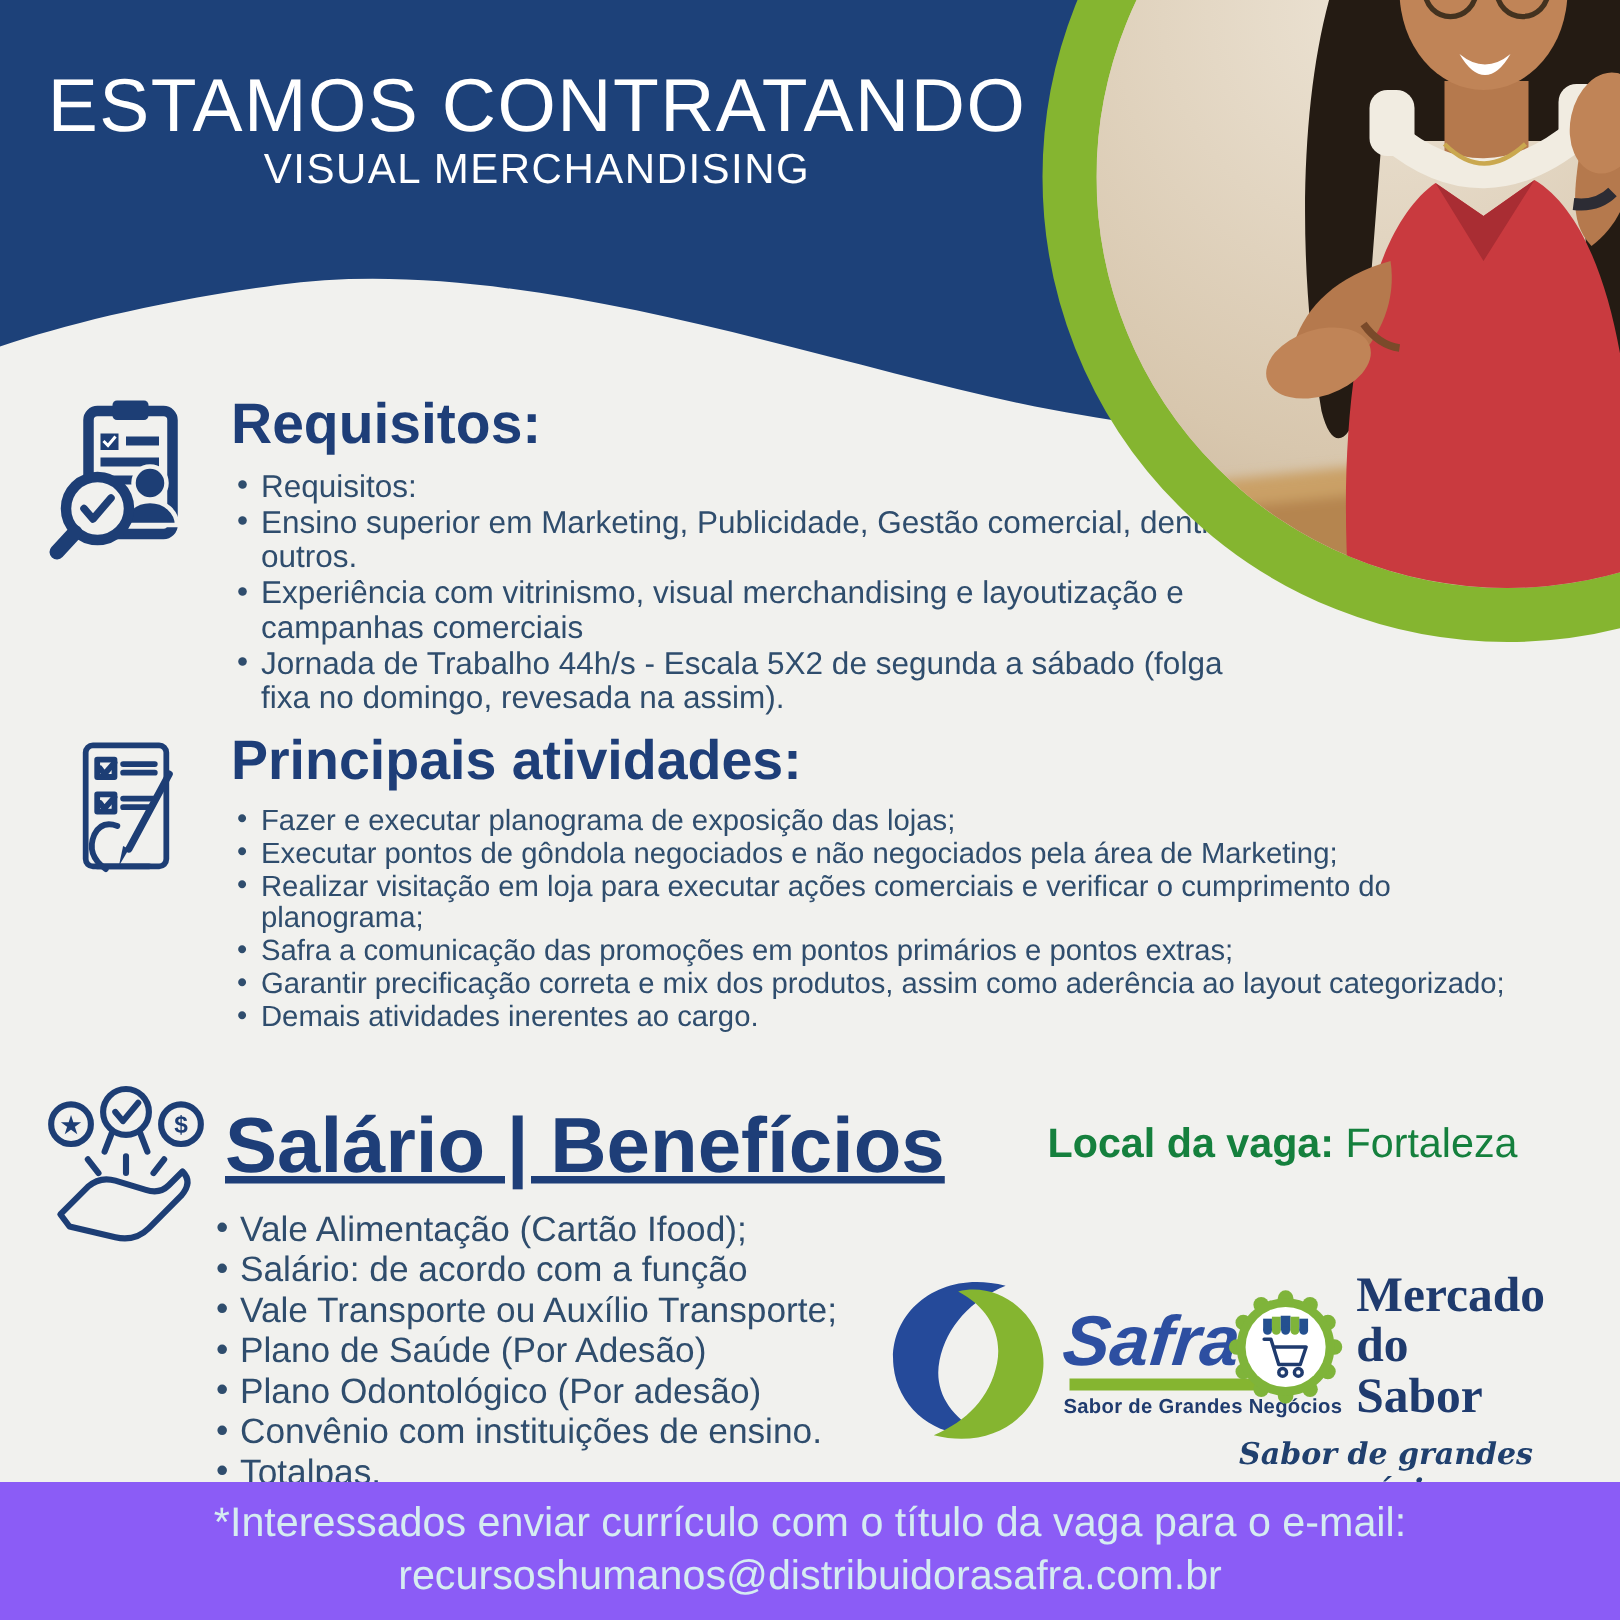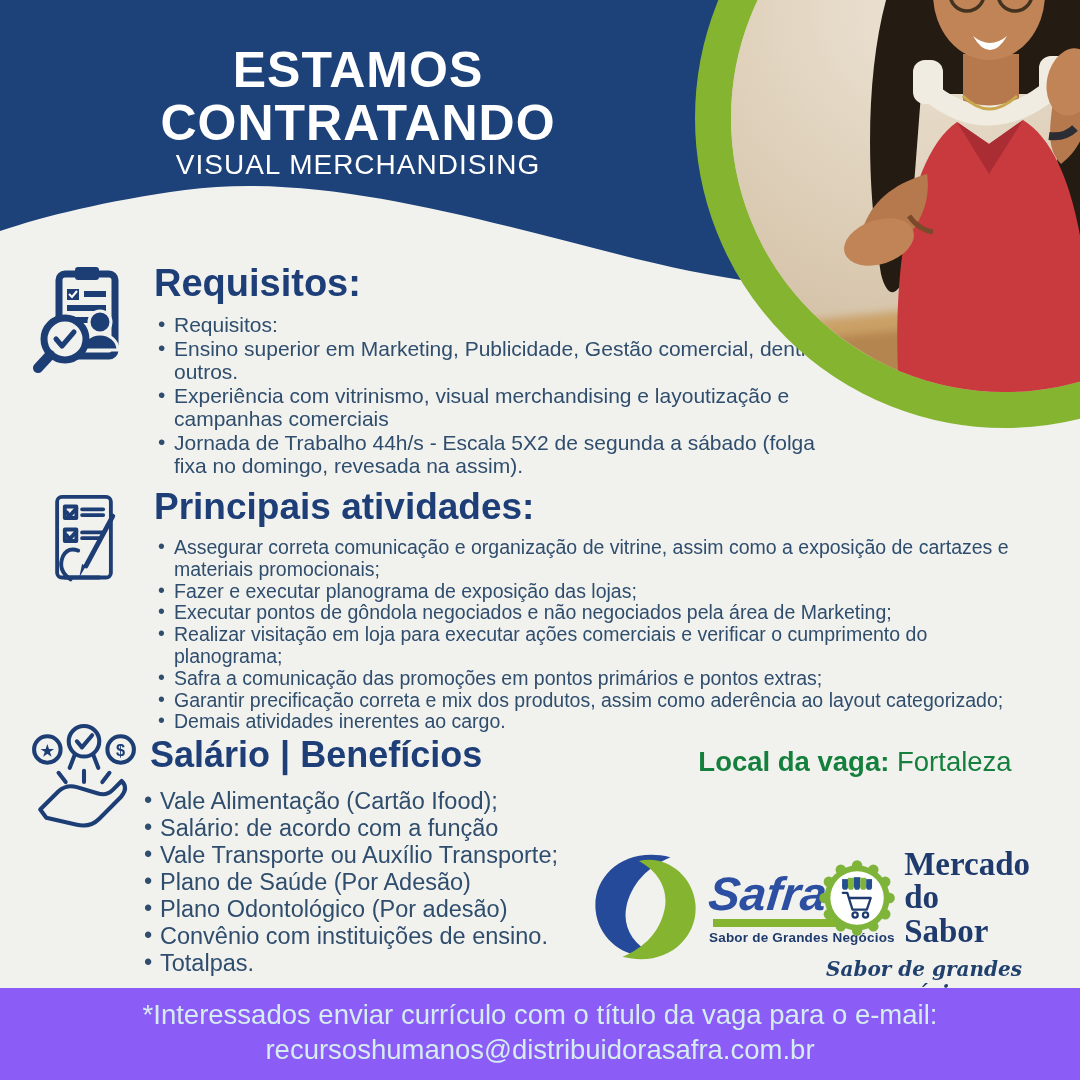--- a/index.html
+++ b/index.html
@@ -4,21 +4,21 @@
 <style>
   html,body{margin:0;padding:0;background:#888;}
   .poster{
     position:relative;width:1080px;height:1080px;overflow:hidden;
     background:#f1f1ee;margin:0 auto;
     font-family:"Liberation Sans",sans-serif;
   }
   
   .header-wave{position:absolute;top:0;left:0;width:1080px;height:320px;z-index:1;}
   .title-block{position:absolute;left:28px;top:44px;width:660px;text-align:center;z-index:4;color:#fff;}
-  .main-title{font-size:50px;font-weight:bold;letter-spacing:1px;line-height:1.05;}
+  .main-title{font-size:50px;font-weight:normal;letter-spacing:1px;line-height:1.05;}
   .sub-title{font-size:28px;font-weight:normal;letter-spacing:1px;}
   
   .photo-ring{
     position:absolute;left:695px;top:-192px;width:620px;height:620px;
     border-radius:50%;border:36px solid #85b530;box-sizing:border-box;
     overflow:hidden;background:#d9cab4;z-index:3;
   }
   .photo-ring svg{display:block;width:100%;height:100%;}
   
   .section{position:absolute;z-index:2;}
@@ -27,21 +27,21 @@
   .bullet-list{list-style:none;margin:0;padding:0;color:#2f4d6d;}
   .bullet-list li{position:relative;padding-left:20px;}
   .bullet-list li::before{content:"•";position:absolute;left:4px;top:-1px;}
   .sec-req{left:32px;top:262px;width:800px;}
   .sec-req .sec-heading{margin-left:122px;font-size:38px;}
   .sec-req .bullet-list{margin-left:122px;margin-top:8px;width:676px;font-size:21px;line-height:23.5px;}
   .sec-ativ{left:36px;top:486px;width:1000px;}
   .sec-ativ .sec-heading{margin-left:118px;font-size:37px;}
   .sec-ativ .bullet-list{margin-left:118px;margin-top:9px;width:880px;font-size:19.5px;line-height:21.8px;}
   .sec-benef{left:28px;top:722px;width:620px;}
-  .sec-benef .sec-heading{margin-left:122px;margin-top:12px;font-size:36px;}
+  .sec-benef .sec-heading{margin-left:122px;margin-top:12px;font-size:52px;text-decoration:underline;}
   .sec-benef .bullet-list{margin-left:112px;margin-top:12px;width:505px;font-size:23.5px;line-height:27px;}
   
   .location{position:absolute;left:660px;top:746px;width:390px;text-align:center;
     font-size:27.5px;color:#15803d;z-index:2;}
   .location .loc-label{font-weight:bold;}
   
   .logo-safra{position:absolute;left:588px;top:848px;display:flex;align-items:center;z-index:2;}
   .safra-text{margin-left:6px;}
   .safra-word{font-size:47px;font-weight:bold;font-style:italic;color:#2d4fa1;
     transform:skewX(-6deg);line-height:1;}
@@ -177,21 +177,20 @@
         <path d="M48 45 H70 M48 51 H66"></path>
         <path d="M80 28 L52 80" stroke-width="5"></path>
         <path d="M36 94 q-14 -10 -8 -24 q5 -10 16 -6"></path>
         <path d="M30 92 h36"></path>
       </g>
       <path d="M52 80 l-7 12 l3 -14 z" fill="#1d3e75"></path>
     </svg>
     <div class="sec-heading">Principais atividades:</div>
     <ul class="bullet-list">
 
-    <li><span>Assegurar correta comunicação e organização de vitrine, assim como a exposição de cartazes e materiais promocionais;</span></li>
         <li><span>Fazer e executar planograma de exposição das lojas;</span></li>
         <li><span>Executar pontos de gôndola negociados e não negociados pela área de Marketing;</span></li>
         <li><span>Realizar visitação em loja para executar ações comerciais e verificar o cumprimento do planograma;</span></li>
         <li><span>Safra a comunicação das promoções em pontos primários e pontos extras;</span></li>
         <li><span>Garantir precificação correta e mix dos produtos, assim como aderência ao layout categorizado;</span></li>
         <li><span>Demais atividades inerentes ao cargo.</span></li>
       </ul>
   </div>
 
   <div class="section sec-benef">

